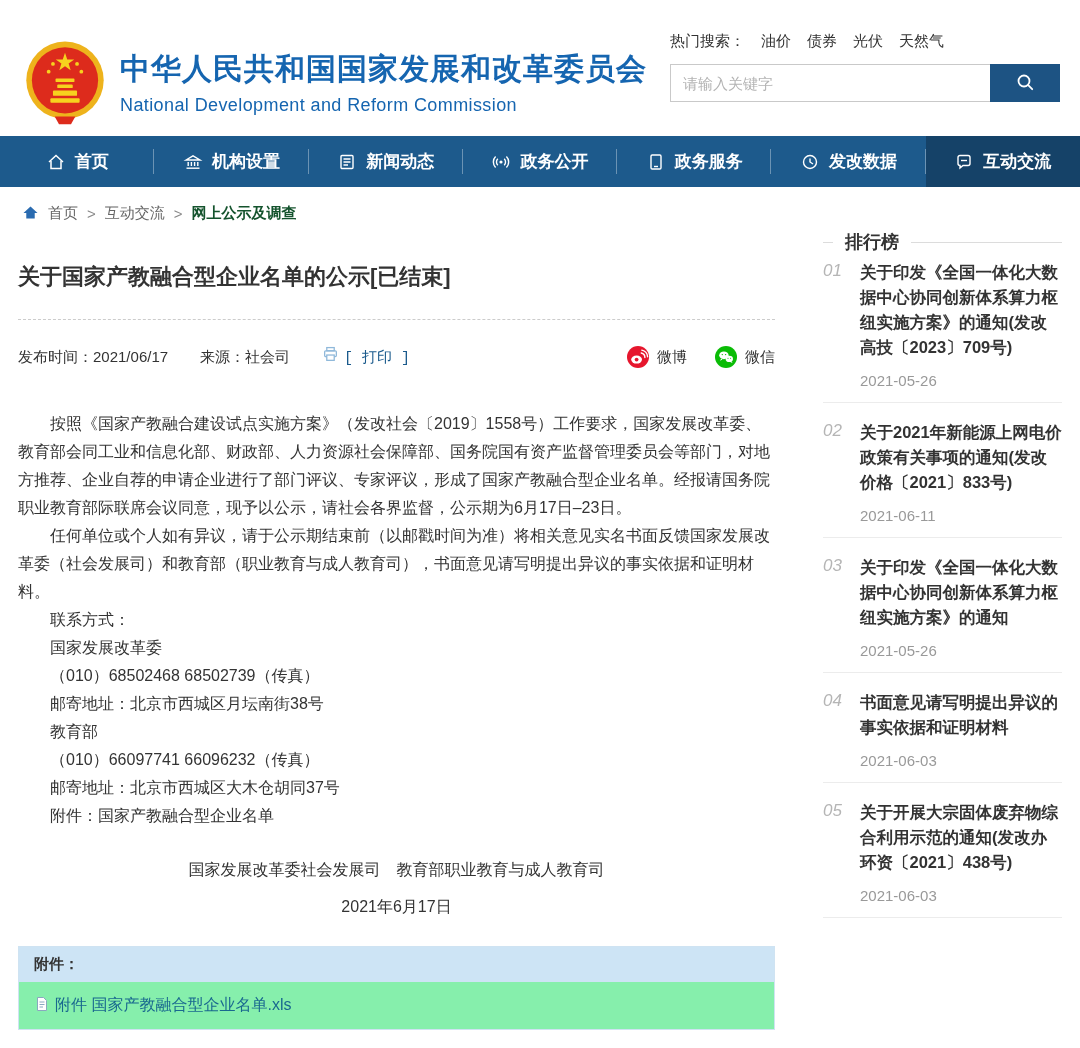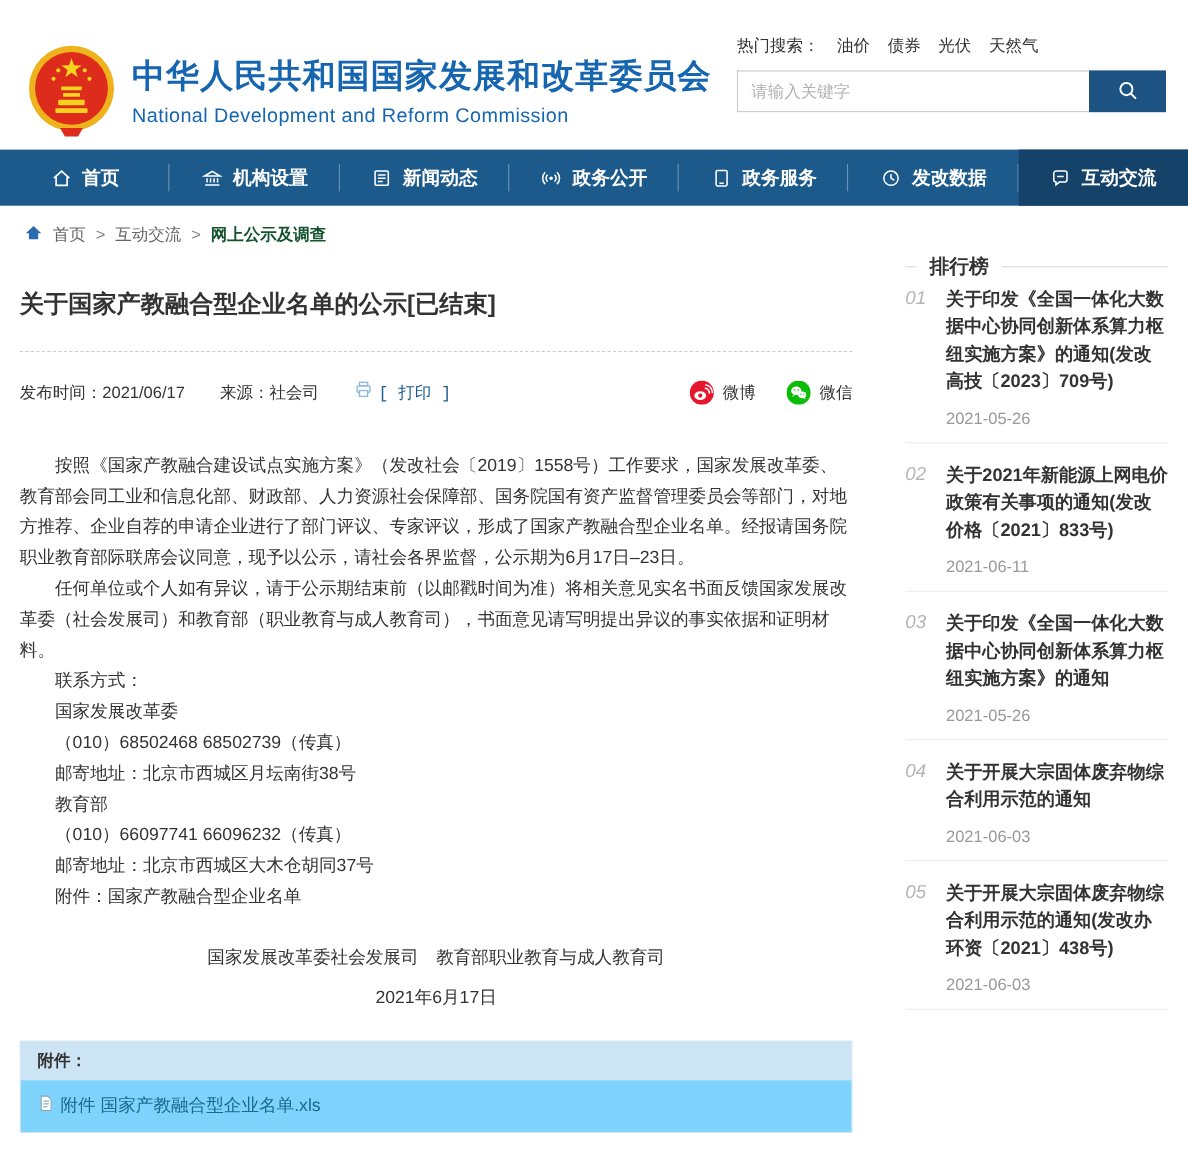--- a/index.html
+++ b/index.html
@@ -46,21 +46,21 @@
   .share-group { margin-left:auto; display:flex; align-items:center; gap:28px; }
   .share-item { display:flex; align-items:center; gap:8px; font-size:15px; color:#333; cursor:pointer; }
   .share-item svg { width:22px; height:22px; display:block; }
   .article-body { margin-top:42px; }
   .para, .contact-line { font-size:16px; line-height:28px; color:#333; text-indent:2em; margin:0; }
   .signature { text-align:center; font-size:16px; color:#333; margin-top:30px; }
   .sig-date { text-align:center; font-size:16px; color:#333; margin-top:16px; }
   
   .attachment-box { margin-top:28px; border:1px solid #cfe3f2; }
   .attachment-header { background:#cde4f5; padding:8px 15px; font-size:15px; font-weight:bold; color:#333; }
-  .attachment-row { padding:13px 15px; display:flex; align-items:center; gap:6px; background:#7dd3fc; }
+  .attachment-row { padding:13px 15px; display:flex; align-items:center; gap:6px; background:#86efac; }
   .attachment-row svg { width:15px; height:16px; flex:none; }
   .attachment-link { color:#19688f; font-size:16px; cursor:pointer; }
   
   .rank-box { border-top:1px solid #dcdcdc; position:relative; margin-top:6px; }
   .rank-title { position:absolute; top:-13px; left:10px; background:#fff; padding:0 12px; font-size:18px; font-weight:bold; color:#333; }
   .rank-item { display:flex; padding:17px 0 13px; border-bottom:1px solid #ececec; cursor:pointer; }
   .rank-item:first-of-type { padding-top:26px; }
   .rank-num { font-style:italic; color:#b5b5b5; font-size:17px; width:37px; flex:none; padding-top:1px; }
   .rank-item-title { font-size:16.5px; font-weight:bold; color:#333; line-height:25px; }
   .rank-date { margin-top:12px; color:#999; font-size:15px; }
@@ -299,21 +299,21 @@
         <span class="rank-num">03</span>
         <span class="rank-body">
           <div class="rank-item-title">关于印发《全国一体化大数据中心协同创新体系算力枢纽实施方案》的通知</div>
           <div class="rank-date">2021-05-26</div>
         </span>
       </div>
 
       <div class="rank-item">
         <span class="rank-num">04</span>
         <span class="rank-body">
-          <div class="rank-item-title">关于开展大宗固体废弃物综合利用示范的通知</div>
+          <div class="rank-item-title">书面意见请写明提出异议的事实依据和证明材料</div>
           <div class="rank-date">2021-06-03</div>
         </span>
       </div>
 
       <div class="rank-item">
         <span class="rank-num">05</span>
         <span class="rank-body">
           <div class="rank-item-title">关于开展大宗固体废弃物综合利用示范的通知(发改办环资〔2021〕438号)</div>
           <div class="rank-date">2021-06-03</div>
         </span>

